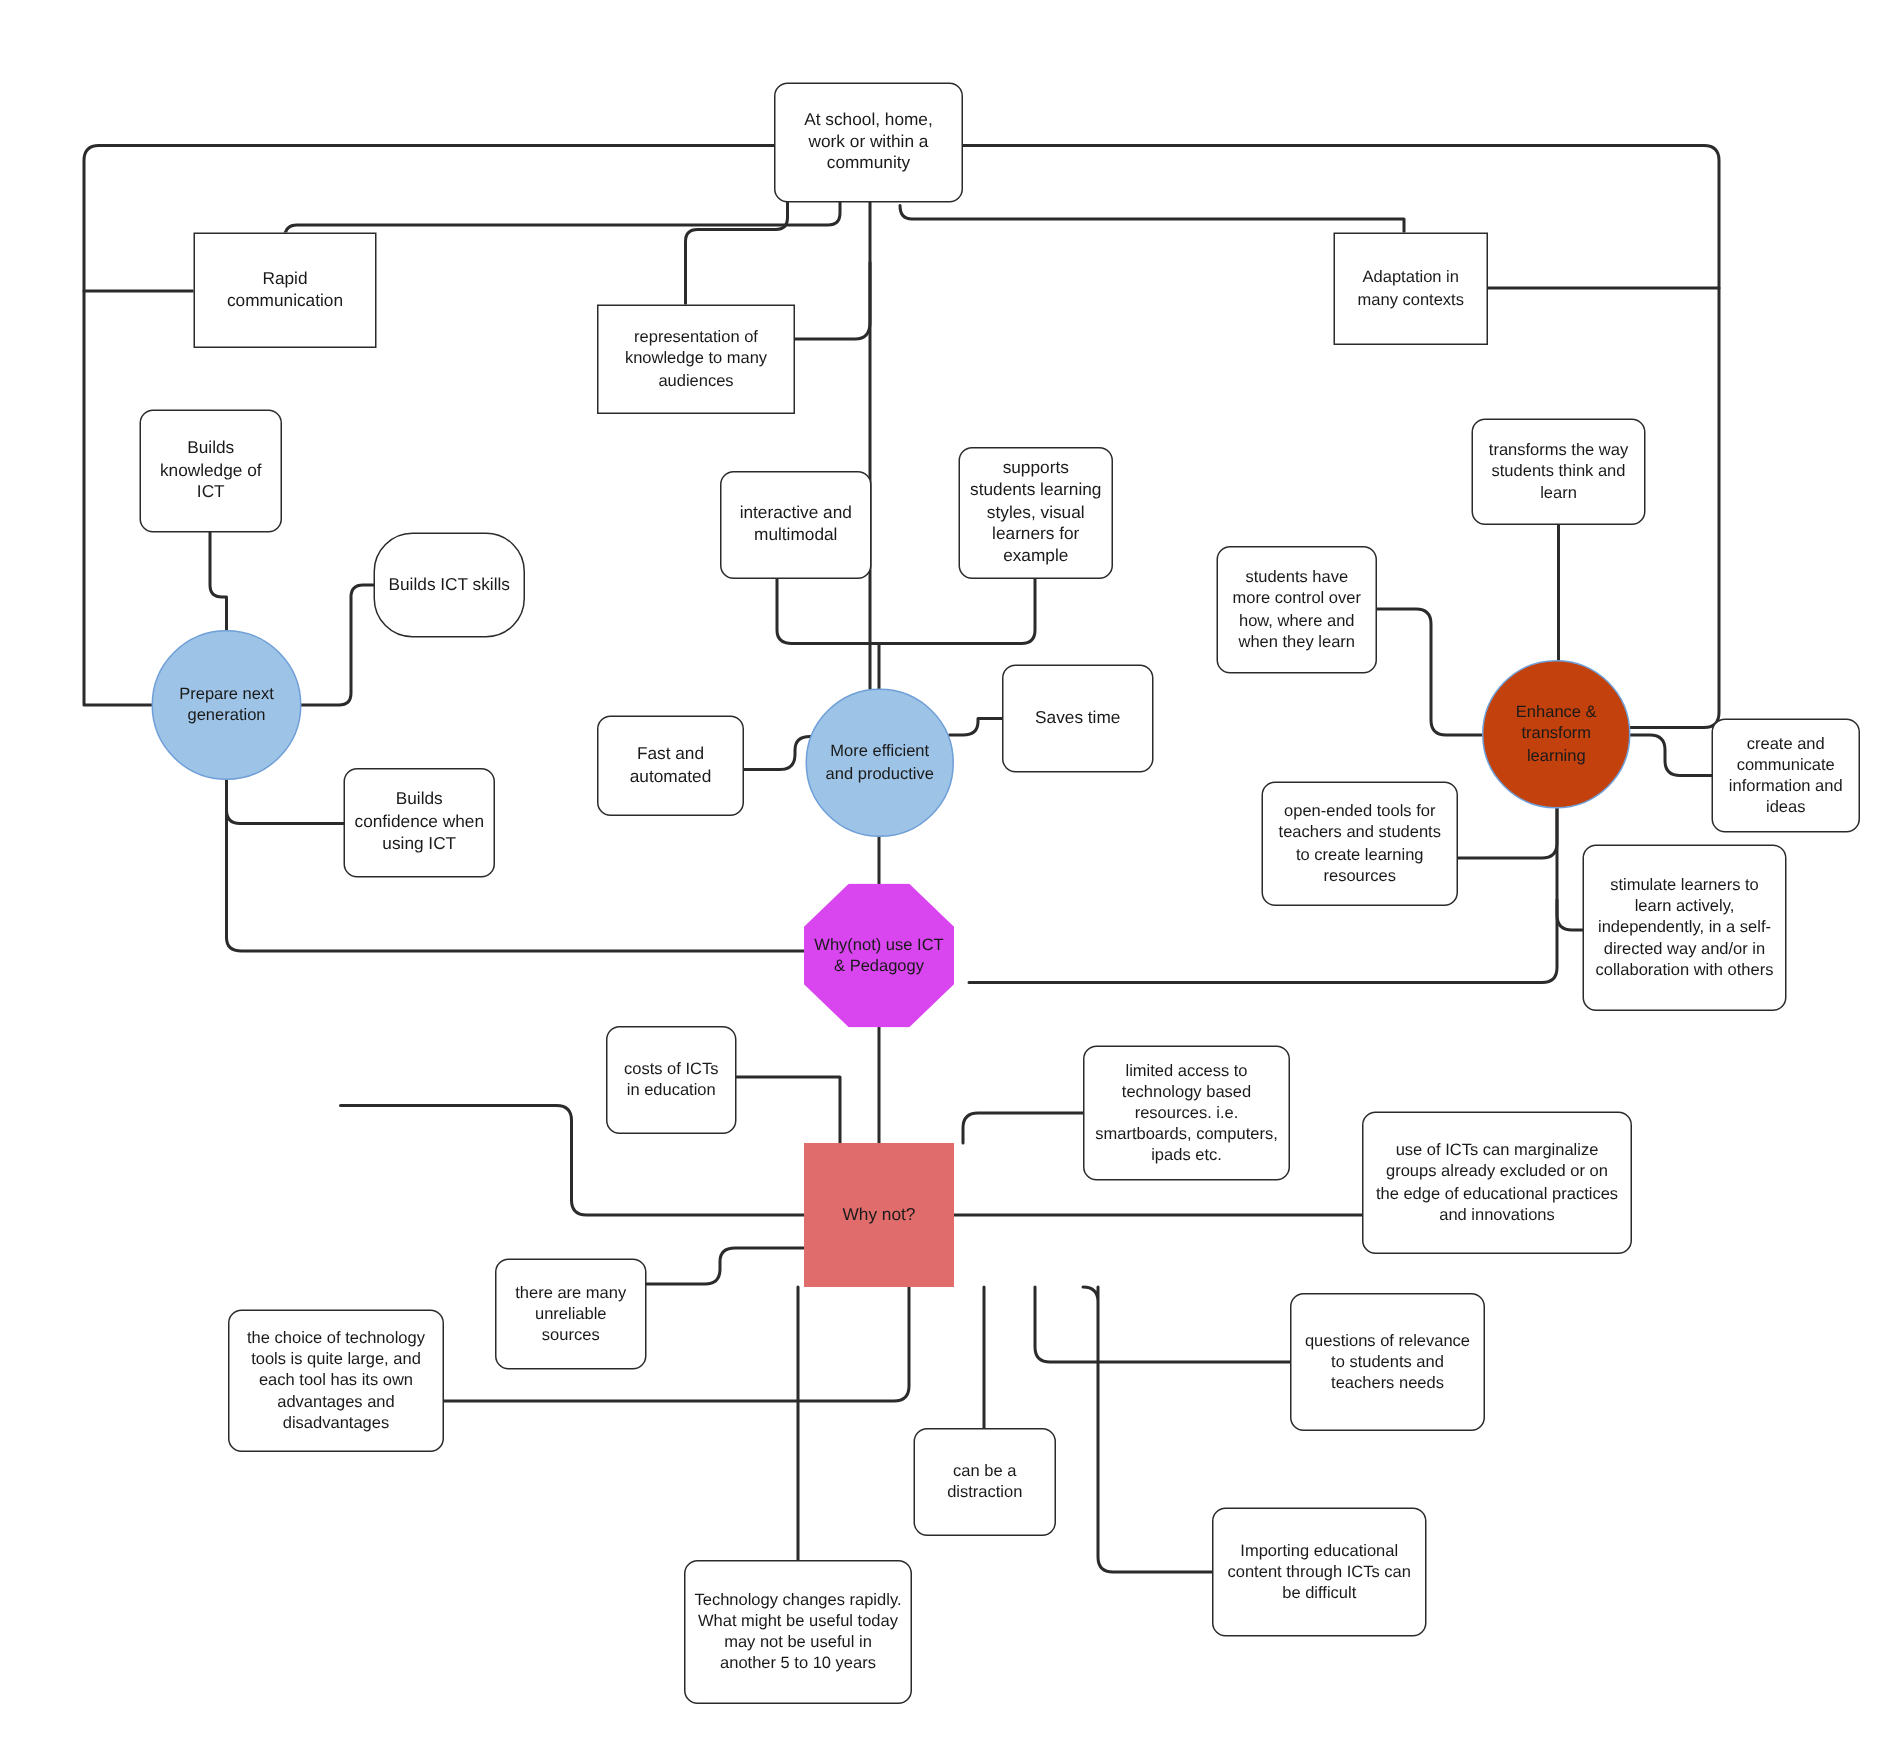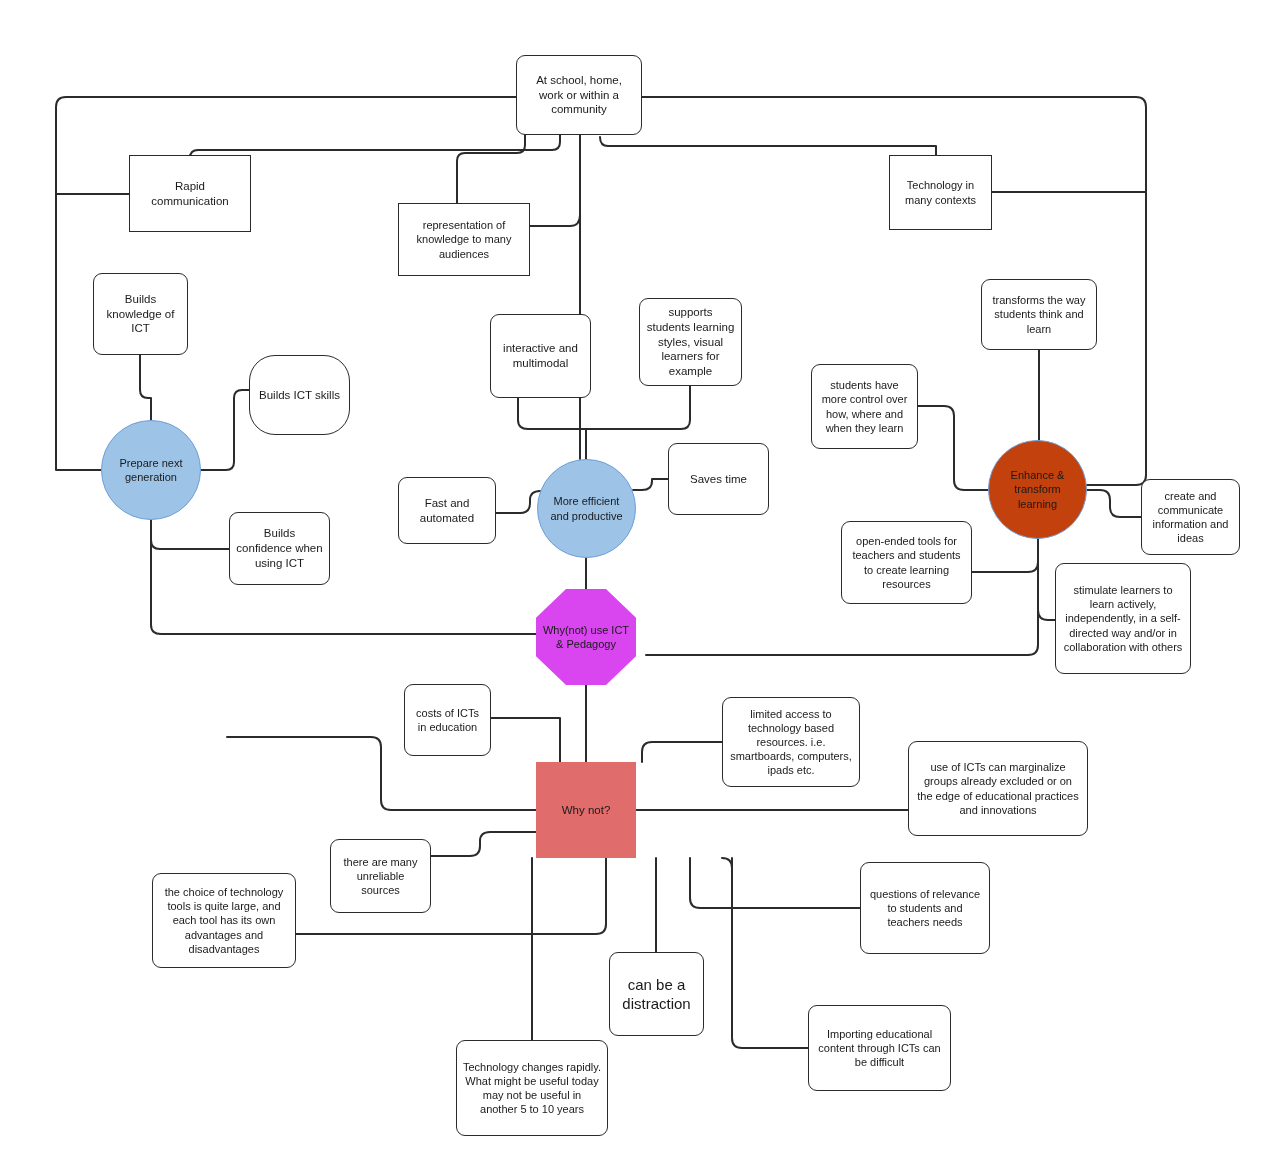--- a/index.html
+++ b/index.html
@@ -59,35 +59,35 @@
 <div class="node rect" style="left: 516px; top: 55px; width: 126px; height: 80px; font-size: 11.5px;">
       <span class="t">At school, home, work or within a community</span>
     </div>
     <div class="node rect-sharp" style="left: 129px; top: 155px; width: 122px; height: 77px; font-size: 11.5px;">
       <span class="t">Rapid communication</span>
     </div>
     <div class="node rect-sharp" style="left: 398px; top: 203px; width: 132px; height: 73px; font-size: 11px;">
       <span class="t">representation of knowledge to many audiences</span>
     </div>
     <div class="node rect-sharp" style="left: 889px; top: 155px; width: 103px; height: 75px; font-size: 11px;">
-      <span class="t">Technology in many contexts</span>
+      <span class="t">Adaptation in many contexts</span>
     </div>
     <div class="node rect" style="left: 93px; top: 273px; width: 95px; height: 82px; font-size: 11.5px;">
       <span class="t">Builds knowledge of ICT</span>
     </div>
-    <div class="node rect" style="left: 249px; top: 355px; width: 101px; height: 80px; font-size: 11.5px; border-radius: 26px;">
+    <div class="node rect" style="left: 249px; top: 355px; width: 101px; height: 70px; font-size: 11.5px; border-radius: 26px;">
       <span class="t">Builds ICT skills</span>
     </div>
     <div class="node rect" style="left: 229px; top: 512px; width: 101px; height: 73px; font-size: 11.5px;">
       <span class="t">Builds confidence when using ICT</span>
     </div>
     <div class="node circle" style="left: 101px; top: 420px; width: 100px; height: 100px; font-size: 11px; background: rgb(157, 195, 230);">
       <span class="t">Prepare next generation</span>
     </div>
-    <div class="node rect" style="left: 490px; top: 314px; width: 101px; height: 84px; font-size: 11.5px;">
+    <div class="node rect" style="left: 480px; top: 314px; width: 101px; height: 72px; font-size: 11.5px;">
       <span class="t">interactive and multimodal</span>
     </div>
     <div class="node rect" style="left: 639px; top: 298px; width: 103px; height: 88px; font-size: 11.5px;">
       <span class="t">supports students learning styles, visual learners for example</span>
     </div>
     <div class="node rect" style="left: 398px; top: 477px; width: 98px; height: 67px; font-size: 11.5px;">
       <span class="t">Fast and automated</span>
     </div>
     <div class="node rect" style="left: 668px; top: 443px; width: 101px; height: 72px; font-size: 11.5px;">
       <span class="t">Saves time</span>
@@ -130,21 +130,21 @@
     </div>
     <div class="node rect" style="left: 330px; top: 839px; width: 101px; height: 74px; font-size: 11px;">
       <span class="t">there are many unreliable sources</span>
     </div>
     <div class="node rect" style="left: 152px; top: 873px; width: 144px; height: 95px; font-size: 11px;">
       <span class="t">the choice of technology tools is quite large, and each tool has its own advantages and disadvantages</span>
     </div>
     <div class="node rect" style="left: 860px; top: 862px; width: 130px; height: 92px; font-size: 11px;">
       <span class="t">questions of relevance to students and teachers needs</span>
     </div>
-    <div class="node rect" style="left: 609px; top: 952px; width: 95px; height: 84px; font-size: 15px;">
+    <div class="node rect" style="left: 609px; top: 952px; width: 95px; height: 72px; font-size: 11px;">
       <span class="t">can be a distraction</span>
     </div>
     <div class="node rect" style="left: 808px; top: 1005px; width: 143px; height: 86px; font-size: 11px;">
       <span class="t">Importing educational content through ICTs can be difficult</span>
     </div>
     <div class="node rect" style="left: 456px; top: 1040px; width: 152px; height: 96px; font-size: 11px;">
       <span class="t">Technology changes rapidly. What might be useful today may not be useful in another 5 to 10 years</span>
     </div>
   </div>
 

